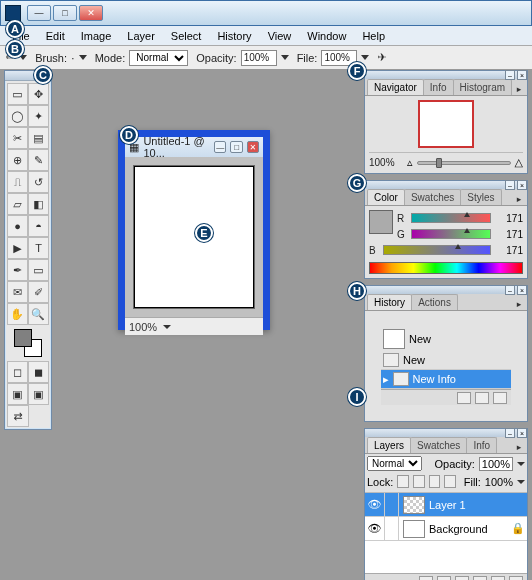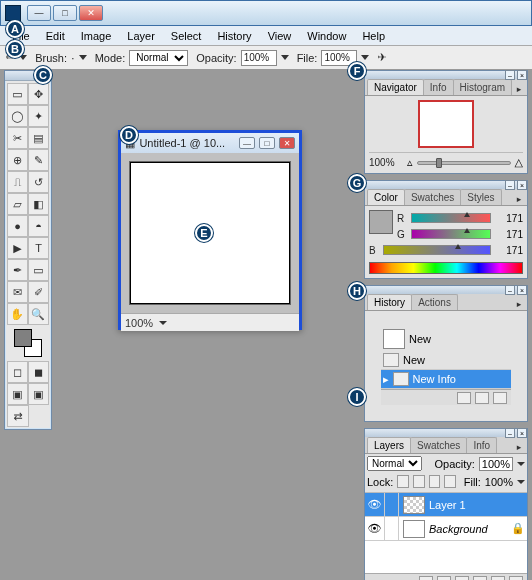--- a/index.html
+++ b/index.html
@@ -24,21 +24,21 @@
 .workspace { position: absolute; top: 70px; left: 0; right: 0; bottom: 0; background: #9a9a9a; }
 
 .toolbox { position:absolute; top:0; left:4px; width:48px; background:#e7e7e7; border:1px solid #6f8aa8; box-shadow:0 0 0 1px #cfe4f6 inset; padding:2px;}
 .toolbox-head{height:10px;background:linear-gradient(#dfe9f3,#bcd);margin:-2px -2px 2px -2px;border-bottom:1px solid #9ab;}
 .tool-row{display:flex;}
 .tool{width:22px;height:22px;border:1px solid #bbb;background:#eee;display:flex;align-items:center;justify-content:center;font-size:11px;color:#333;}
 .fgbg{width:28px;height:28px;position:relative;margin:4px auto;}
 .fgbg .fg{width:18px;height:18px;background:#808080;border:1px solid #000;position:absolute;top:0;left:0;}
 .fgbg .bg{width:18px;height:18px;background:#fff;border:1px solid #000;position:absolute;bottom:0;right:0;}
 
-.doc-window{position:absolute;left:118px;top:60px;width:184px;height:200px;background:#a16207;border:3px solid #1d4ed8;box-shadow:0 2px 6px rgba(0,0,0,.3);}
+.doc-window{position:absolute;left:118px;top:60px;width:152px;height:200px;background:#a16207;border:7px solid #1d4ed8;box-shadow:0 2px 6px rgba(0,0,0,.3);}
 .doc-title{height:20px;background:linear-gradient(#e4eef8,#cde);display:flex;align-items:center;padding:0 4px;font-size:10px;color:#222;gap:4px;}
 .doc-title .spacer{flex:1;}
 .doc-title .wc{width:16px;height:12px;border:1px solid #789;background:#eaf3fb;border-radius:2px;font-size:8px;display:flex;align-items:center;justify-content:center;}
 .doc-title .wc.close{background:#d9534f;color:#fff;}
 .doc-canvas-wrap{background:#c0c0c0;height:160px;padding:8px;display:flex;}
 .doc-canvas{background:#fff;flex:1;border:1px solid #666;box-shadow:0 0 0 1px #000 inset;}
 .doc-status{height:18px;background:#ededed;border-top:1px solid #aaa;display:flex;align-items:center;padding:0 4px;font-size:10px;color:#333;gap:6px;}
 .doc-status .tri{width:0;height:0;border-left:4px solid transparent;border-right:4px solid transparent;border-top:4px solid #333;}
 
 .panel-col{position:absolute;right:4px;top:0;width:164px;display:flex;flex-direction:column;gap:6px;}
@@ -83,21 +83,21 @@
 .lock-row{display:flex;align-items:center;gap:4px;padding:2px 2px 4px 2px;border-bottom:1px solid #bbb;font-size:10px;}
 .lock-row .li{width:13px;height:13px;border:1px solid #999;background:#eee;}
 .layer-list{background:#fff;min-height:80px;}
 .layer-row{display:flex;align-items:center;height:24px;border-bottom:1px solid #ccc;font-size:10px;}
 .layer-row.sel{background:#3a8ee6;color:#fff;}
 .layer-row .vis{width:20px;height:100%;border-right:1px solid #ccc;display:flex;align-items:center;justify-content:center;}
 .layer-row .link{width:14px;height:100%;border-right:1px solid #ccc;}
 .layer-row .lth{width:22px;height:18px;background:#fff;border:1px solid #888;margin:0 4px;}
 .layer-row .lth.checker{background-image:linear-gradient(45deg,#ccc 25%,transparent 25%,transparent 75%,#ccc 75%),linear-gradient(45deg,#ccc 25%,transparent 25%,transparent 75%,#ccc 75%);background-size:6px 6px;background-position:0 0,3px 3px;}
 .layer-row .nm{flex:1;}
-.layer-row .ital{font-style:italic;}
+.layer-row .ital{}
 .layer-row .lock{width:16px;}
 
 .marker { position:absolute; width:18px; height:18px; background:#0b3b66; color:#fff; border:2px solid #fff; border-radius:50%; display:flex; align-items:center; justify-content:center; font-size:11px; font-weight:bold; box-shadow:0 0 0 1px #0b3b66; z-index:50;}
 </style>
 </head>
 <body>
 
 <div class="titlebar">
   <div class="ps-icon"></div>
   <div class="win-btns">

